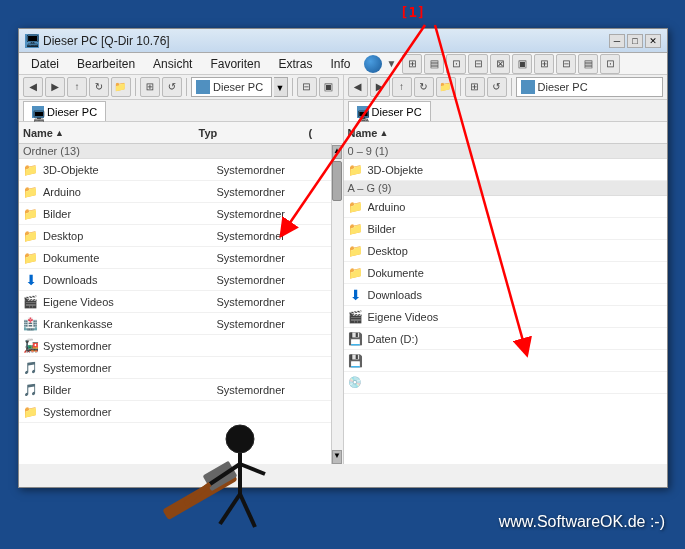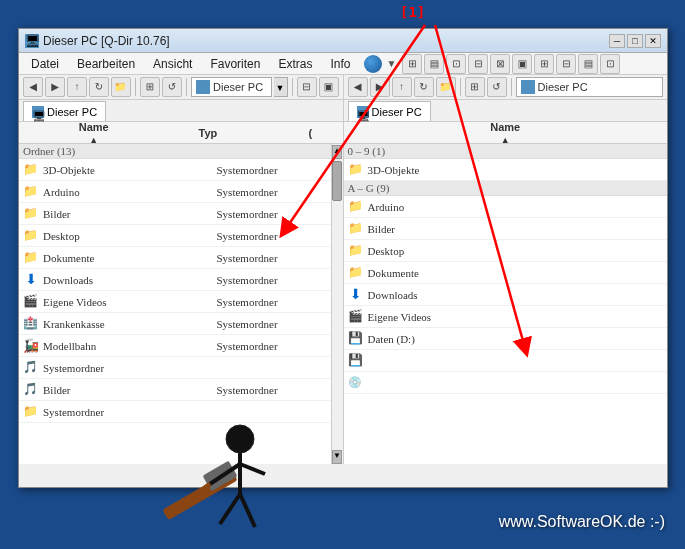--- a/index.html
+++ b/index.html
@@ -163,29 +163,27 @@
     }
     .col-name { flex: 1; }
     .col-type { width: 110px; margin-left: 34px; }
     .col-extra { width: 30px; }
 
     .col-header-btn {
       display: flex;
       align-items: center;
       cursor: pointer;
       gap: 2px;
-      flex-direction: column;
     }
 
     
     .file-list {
       flex: 1;
       overflow-y: auto;
       overflow-x: hidden;
-      font-family: Liberation Serif, serif;
     }
     .section-header {
       background: #e8e8e8;
       padding: 1px 4px;
       font-size: 11px;
       color: #555;
       border-bottom: 1px solid #ddd;
     }
     .file-row {
       display: flex;
@@ -462,21 +460,20 @@
             <span class="file-name">Eigene Videos</span>
             <span class="file-type">Systemordner</span>
           </div>
           <div class="file-row">
             <span class="file-icon health-icon">🏥</span>
             <span class="file-name">Krankenkasse</span>
             <span class="file-type">Systemordner</span>
           </div>
           <div class="file-row">
             <span class="file-icon modell-icon">🚂</span>
-            <span class="file-name">Modellbahn</span>
             <span class="file-type">Systemordner</span>
           </div>
           <div class="file-row">
             <span class="file-icon music-icon">🎵</span>
             <span class="file-type">Systemordner</span>
           </div>
           <div class="file-row">
             <span class="file-icon">🎵</span>
             <span class="file-name">Bilder</span>
             <span class="file-type">Systemordner</span>

